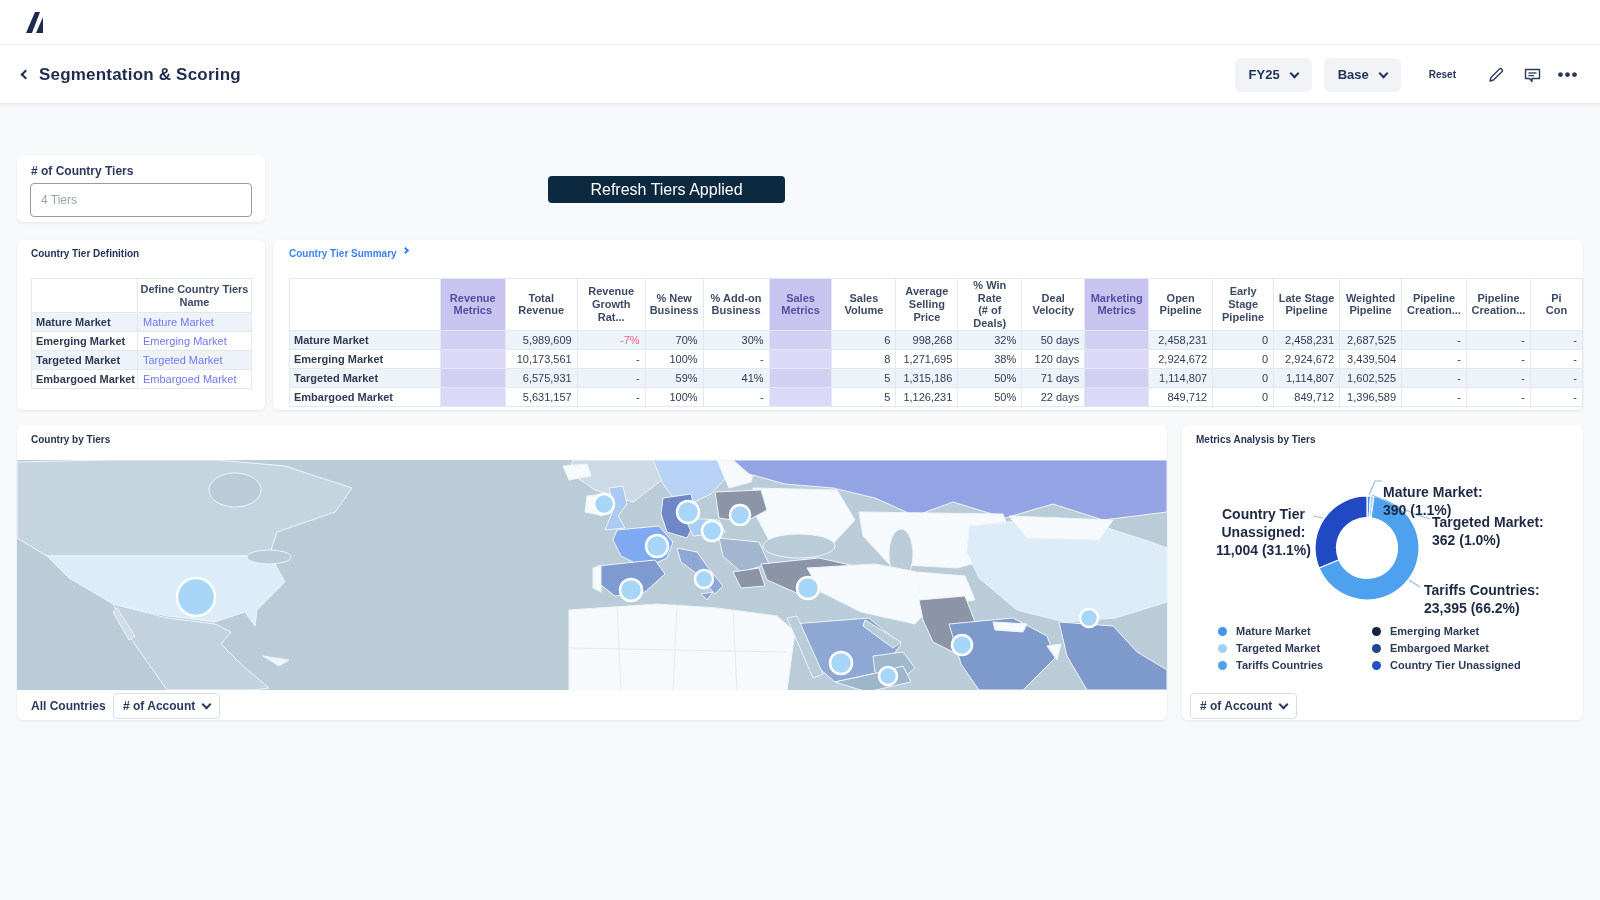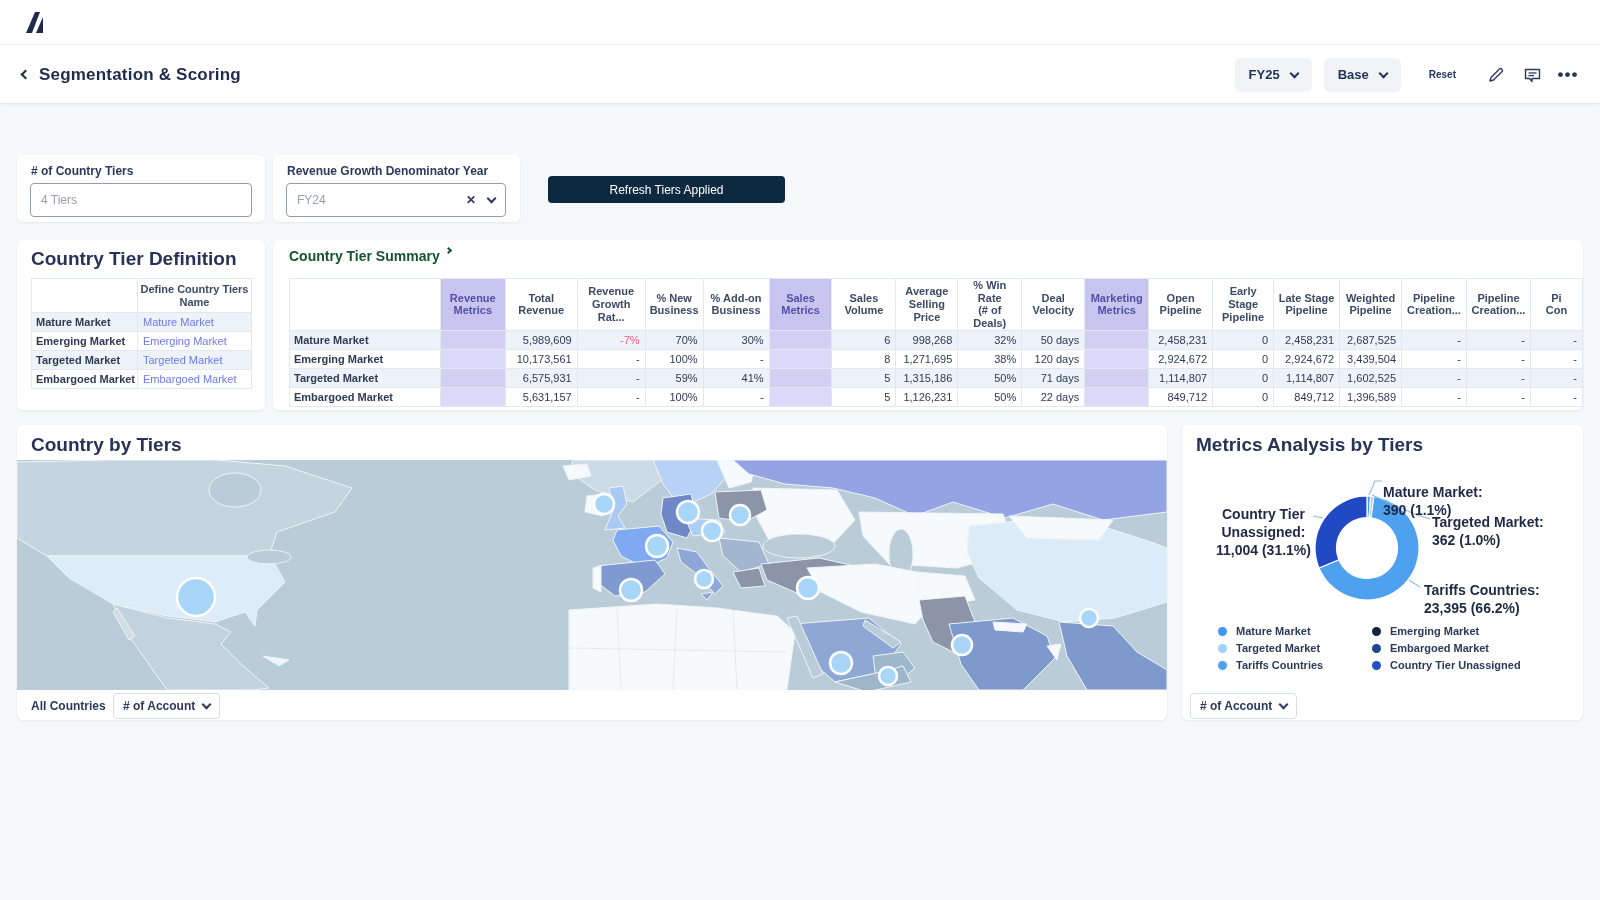--- a/index.html
+++ b/index.html
@@ -27,52 +27,52 @@
   .pill + .pill { margin-left:12px; }
   .reset { font-size:10px; font-weight:bold; color:#21345c; margin:0 30px 0 28px; cursor:pointer; }
   .hicon { width:20px; height:20px; display:flex; align-items:center; justify-content:center;
            color:#2b3a5c; cursor:pointer; }
   .hicon + .hicon { margin-left:16px; }
   .ellipsis { font-size:17px; font-weight:bold; color:#2b3a5c; letter-spacing:1px; }
 
   
   .card { position:absolute; background:#fff; border-radius:6px;
           box-shadow:0 1px 3px rgba(25,39,80,.08); }
-  .card-title { font-size:19px; font-weight:bold; color:#263357; }
+  .card-title { font-size:10px; font-weight:bold; color:#263357; }
 
   .filter-label { position:absolute; left:14px; top:9px; font-size:12px; font-weight:bold; color:#2b3a5c; }
   .field { position:absolute; left:13px; top:28px; height:28px; border:1px solid #939db1;
            border-radius:4px; background:#fff; display:flex; align-items:center; padding:16px 10px;
            font-size:12px; color:#97a0b0; }
   input.field { width:222px; outline:none; font-family:inherit; }
   .dd-field { width:220px; justify-content:space-between; cursor:pointer; }
   .dd-icons { display:flex; align-items:center; gap:12px; color:#2c3a57; }
   .clear-x { font-size:12px; font-weight:bold; cursor:pointer; }
 
   .refresh-btn { position:absolute; left:548px; top:176px; width:237px; height:27px;
-                 background:#0d2940; color:#fff; border:none; border-radius:4px; font-size:12px;
+                 background:#0d2940; color:#fff; border:none; border-radius:4px; font-size:16px;
                  font-family:inherit; cursor:pointer; }
 
   
   table { border-collapse:collapse; table-layout:fixed; font-size:11px; }
   th, td { border:1px solid #e3e8f0; overflow:hidden; white-space:nowrap; }
   th { height:34px; font-weight:bold; color:#3c4a66; text-align:center; white-space:pre-line;
        line-height:1.15; vertical-align:middle; padding:0 2px; }
   td { height:19px; color:#2e3a55; padding:0 5px; }
   td.num { text-align:right; }
   td.rowlabel { font-weight:bold; padding-left:4px; }
   tr.tint td { background:#eef2f9; }
   th.group { background:#c9c3f0; color:#4e51a4; }
   td.group { background:#dcd8f8; }
   tr.tint td.group { background:#d3cff3; }
   td.neg { color:#ef5d7d; }
   td.editable { color:#6d79f2; cursor:pointer; }
 
-  .summary-title { position:absolute; left:16px; top:8px; font-size:14px; font-weight:bold;
-                   color:#14532d; display:flex; align-items:flex-start; gap:6px; cursor:pointer; }
+  .summary-title { position:absolute; left:16px; top:8px; font-size:10px; font-weight:bold;
+                   color:#3b82f6; display:flex; align-items:flex-start; gap:6px; cursor:pointer; }
 
   
   .map-card { overflow:hidden; }
   .map-card .card-title { position:absolute; left:14px; top:9px; }
   .map-wrap { position:absolute; left:0; top:35px; width:1150px; height:230px; }
   .map-footer-label { position:absolute; left:14px; top:274px; font-size:12px; font-weight:bold; color:#2b3a5c; }
   .measure-dd { position:absolute; top:268px; height:26px; border:1px solid #d8dde7; border-radius:4px;
                 background:#fff; display:flex; align-items:center; gap:8px; padding:0 9px;
                 font-size:12px; font-weight:bold; color:#2b3a5c; cursor:pointer; }
 
@@ -130,30 +130,20 @@
           <span class="ellipsis">•••</span>
         </span>
     </div>
   </div>
 
   <div class="card" style="left:17px; top:155px; width:248px; height:67px;">
     <div class="filter-label"># of Country Tiers</div>
     <input class="field" value="4 Tiers" style="">
   </div>
 
-  <div class="card" style="left:273px; top:155px; width:247px; height:67px;">
-    <div class="filter-label">Revenue Growth Denominator Year</div>
-    <div class="field dd-field">
-      <span>FY24</span>
-      <span class="dd-icons">
-        <span class="clear-x">✕</span>
-        <span class="chev down"></span>
-      </span>
-    </div>
-  </div>
 
   <button class="refresh-btn">Refresh Tiers Applied</button>
 
   <div class="card" style="left:17px; top:240px; width:248px; height:170px;">
     <div class="card-title" style="position:absolute; left:14px; top:8px;">Country Tier Definition</div>
     <table id="def-table" style="position:absolute; left:14px; top:38px; width:220px;">
         <thead>
           <tr>
             <th style="width: 106px;"></th>
             <th style="width: 114px;">Define Country Tiers Name</th>

